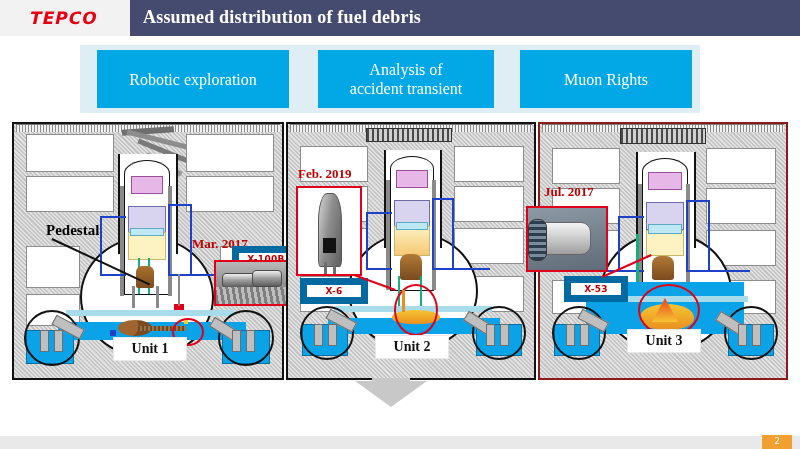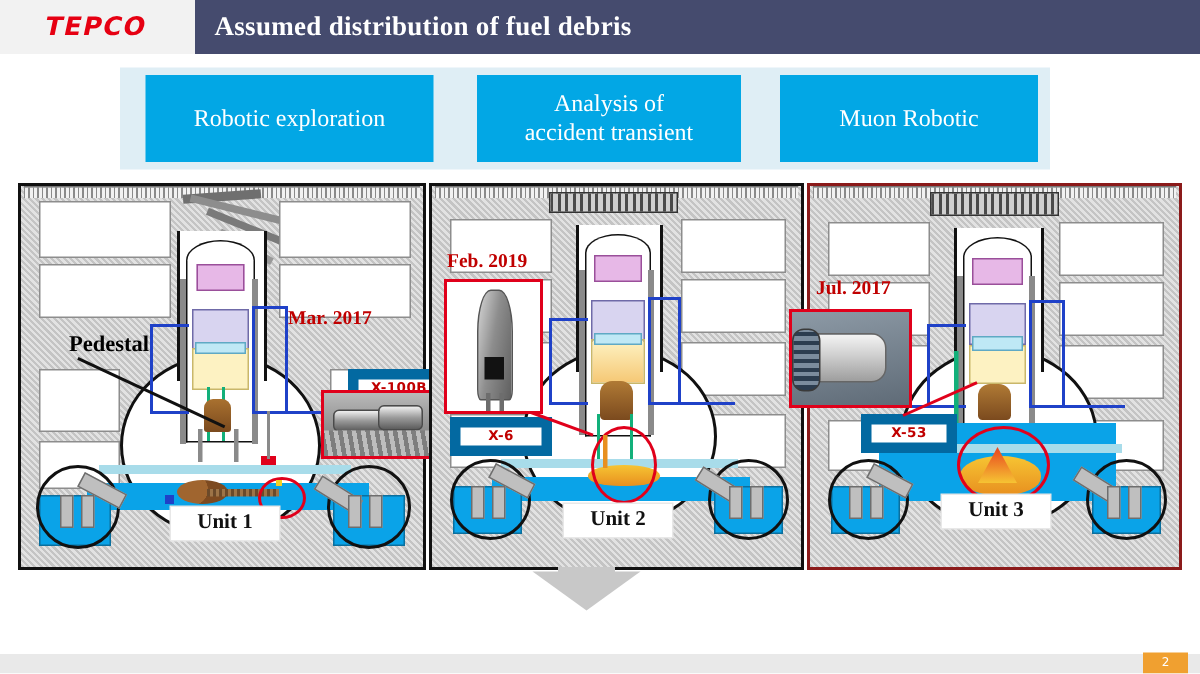--- a/index.html
+++ b/index.html
@@ -140,21 +140,21 @@
   </div>
 
   <div class="cat cat2">
     <span>
       <span>Analysis of</span><br>
       <span>accident transient</span>
     </span>
   </div>
 
   <div class="cat cat3">
-    <span>Muon Robotic</span>
+    <span>Muon Rights</span>
   </div>
 
   <div class="units">
 
     <div class="panel p1">
       <div class="bldg">
         <div class="wallfill"></div>
         <div class="roofhatch" style="left:2px;top:0;width:264px;"></div>
 
         <div style="position:absolute;left:108px;top:4px;width:52px;height:6px;background:#6f6f6f;transform:rotate(-4deg);"></div>
@@ -214,21 +214,21 @@
         <div class="tpipe" style="left:26px;top:206px;width:7px;height:20px;"></div>
         <div class="tpipe" style="left:40px;top:206px;width:7px;height:20px;"></div>
 
         <div class="torus-box" style="left:208px;top:206px;width:46px;height:32px;"></div>
         <div class="torus-ring" style="left:204px;top:186px;width:52px;height:52px;"></div>
         <div class="tpipe" style="left:198px;top:192px;width:30px;height:9px;transform:rotate(32deg);transform-origin:left center;"></div>
         <div class="tpipe" style="left:218px;top:206px;width:7px;height:20px;"></div>
         <div class="tpipe" style="left:232px;top:206px;width:7px;height:20px;"></div>
       </div>
 
-      <div class="datelab" style="left:178px;top:80px;">Mar. 2017</div>
+      <div class="datelab" style="left:178px;top:112px;">Mar. 2017</div>
       <div class="penbox" style="left:218px;top:122px;width:54px;">X-100B</div>
       <div class="photo" style="left:200px;top:136px;width:70px;height:42px;">
         <div class="ph1">
           <div class="roller" style="left:8%;top:26%;width:56%;height:30%;"></div>
           <div class="roller" style="left:52%;top:20%;width:40%;height:34%;"></div>
           <div class="grate"></div>
         </div>
       </div>
       <div class="unitlabel" style="left:100px;top:214px;width:70px;">Unit 1</div>
     </div>
@@ -362,21 +362,21 @@
         <div class="tpipe" style="left:212px;top:200px;width:7px;height:20px;"></div>
       </div>
 
       <div class="datelab" style="left:4px;top:60px;">Jul. 2017</div>
       <div class="photo" style="left:-14px;top:82px;width:78px;height:62px;">
         <div class="ph3">
           <div class="cyl"></div>
           <div class="tread"></div>
         </div>
       </div>
-      <div class="penbox" style="left:34px;top:152px;width:50px;">X-53</div>
+      <div class="penbox" style="left:24px;top:152px;width:50px;">X-53</div>
       <div class="arrow-red" style="left:62px;top:152px;width:54px;transform:rotate(-24deg);"></div>
       <div class="unitlabel" style="left:88px;top:206px;width:70px;">Unit 3</div>
     </div>
 
     <div class="pedestal" style="left:-10px;top:100px;margin-left:44px;">Pedestal</div>
     <div class="leader" style="left:40px;top:116px;width:108px;transform:rotate(25deg);"></div>
   </div>
 
   <div class="downarrow-stem"></div>
   <div class="downarrow"></div>

